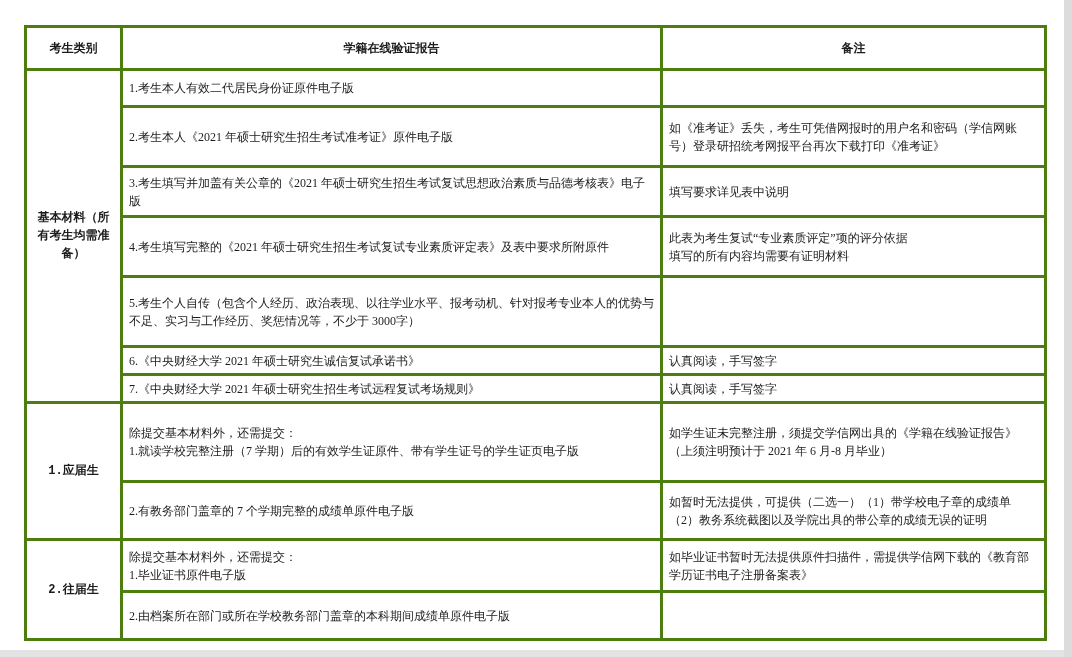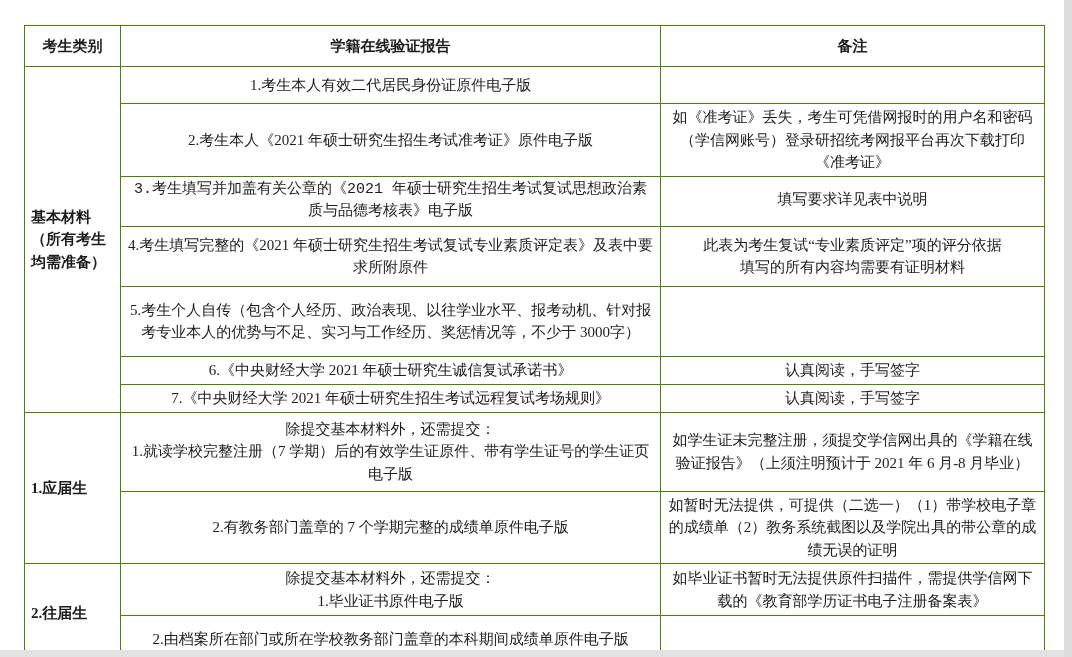--- a/index.html
+++ b/index.html
@@ -33,45 +33,47 @@
     top: 25px;
     width: 1020px;
     border-collapse: collapse;
     table-layout: fixed;
     background: #ffffff;
   }
   table.doc-table col.c1 { width: 96px; }
   table.doc-table col.c2 { width: 540px; }
   table.doc-table col.c3 { width: 384px; }
   table.doc-table th, table.doc-table td {
-    border: 1px solid #4d7c0f;
-    font-size: 15px;
+    border: 3px solid #4d7c0f;
+    font-size: 12px;
     line-height: 1.5;
     color: #1c1c1c;
     padding: 2px 6px;
     vertical-align: middle;
     white-space: pre-line;
     overflow: hidden;
   }
   table.doc-table th {
     font-weight: bold;
     text-align: center;
     height: 36px;
     padding: 2px 4px;
   }
   td.cat {
     font-weight: bold;
+    text-align: center;
     padding: 2px 3px;
+    font-family: Liberation Mono, monospace;
   }
   td.mat, td.rem {
-    text-align: center;
+    text-align: left;
   }
   tr.h37  { height: 37px; }
   tr.h60  { height: 60px; }
-  tr.h50  { height: 50px; font-family: Liberation Mono, monospace; }
+  tr.h50  { height: 50px; }
   tr.h60b { height: 60px; padding-left: 37px; }
   tr.h70  { height: 70px; }
   tr.h28  { height: 28px; margin-left: 18px; }
   tr.h28b { height: 28px; margin-left: 11px; }
   tr.h79  { height: 79px; }
   tr.h58  { height: 58px; }
   tr.h52  { height: 52px; }
   tr.h48  { height: 48px; }
 </style>
 </head>

